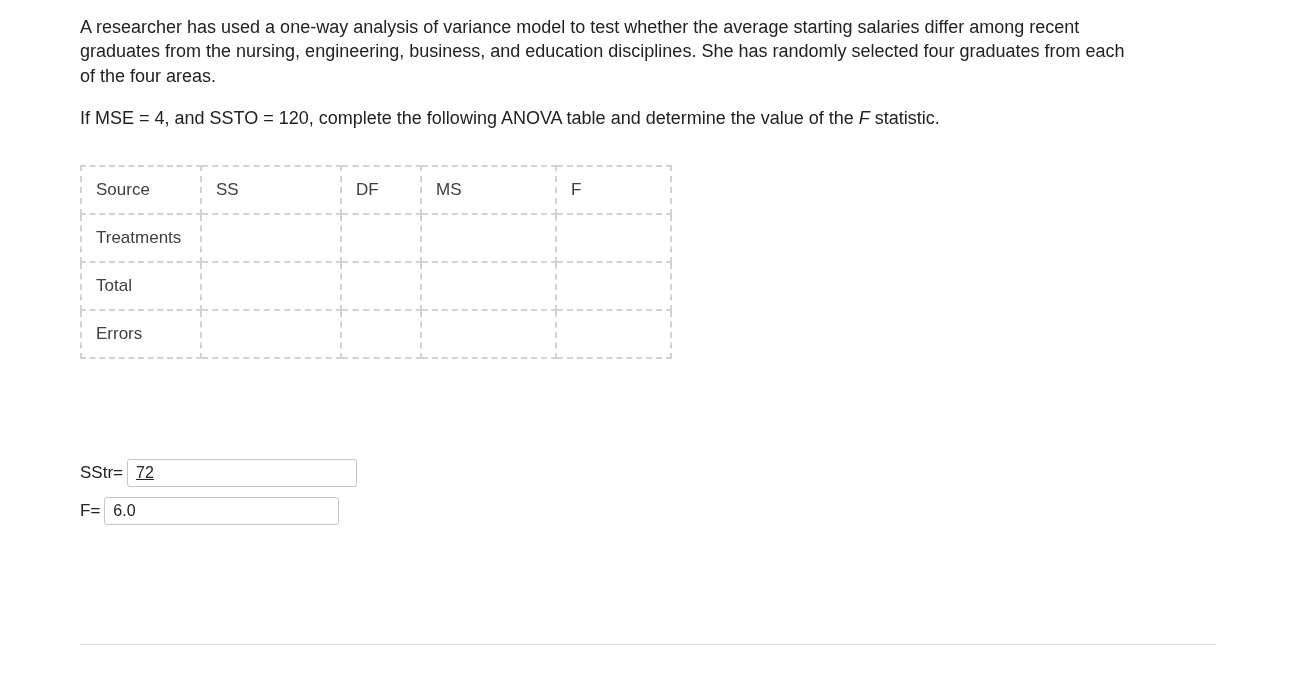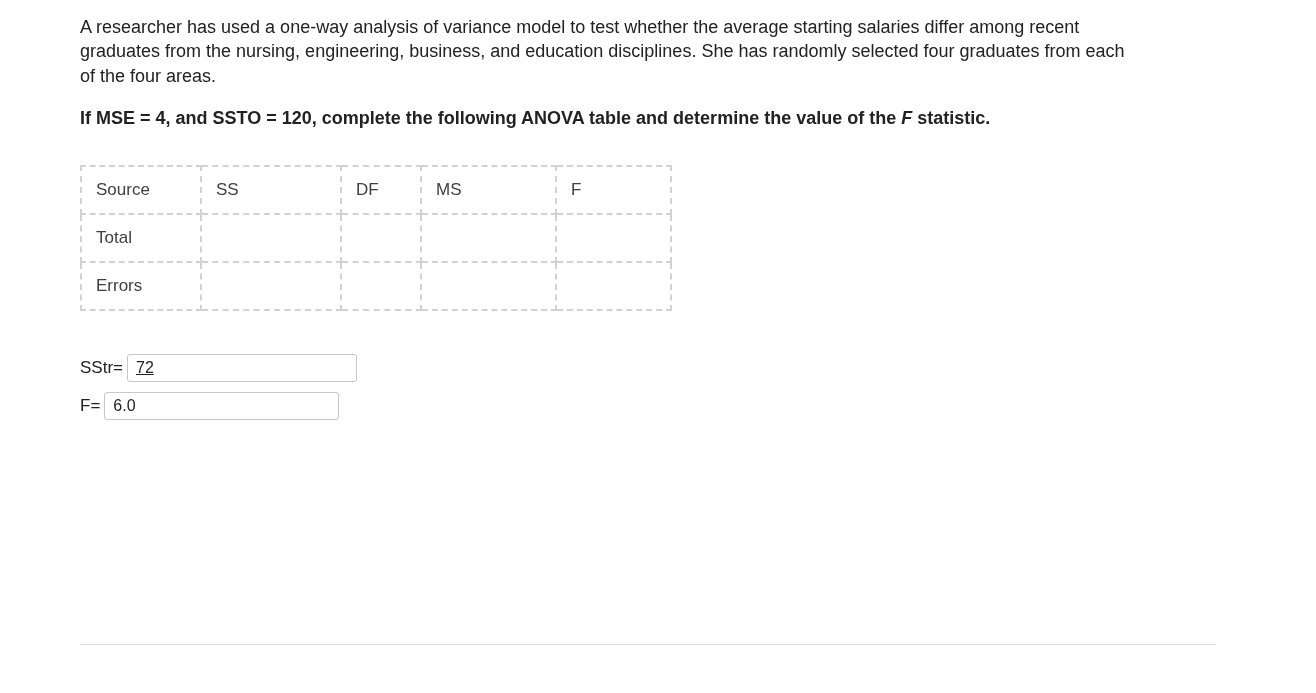--- a/index.html
+++ b/index.html
@@ -17,21 +17,20 @@
     padding: 15px 80px 4px 80px;
   }
   .prob {
     font-size: 18px;
     line-height: 1.35;
     max-width: 1060px;
     margin-top: 0;
   }
   .para2 {
     margin-top: 4px;
-    font-weight: bold;
   }
   .para2 .ital {
     font-style: italic;
   }
   .anova-wrap {
     margin-top: 35px;
   }
   table.anova {
     border-collapse: collapse;
   }
@@ -43,21 +42,21 @@
     vertical-align: middle;
     color: #404040;
   }
   table.anova td.src { width: 90px; }
   table.anova td.ss  { width: 110px; }
   table.anova td.df  { width: 50px; }
   table.anova td.ms  { width: 105px; }
   table.anova td.f   { width: 85px; }
 
   .answers {
-    margin-top: 43px;
+    margin-top: 100px;
     font-size: 17px;
   }
   .ans-row {
     display: flex;
     align-items: center;
     margin-bottom: 10px;
   }
   .ans-label {
     margin-right: 4px;
     white-space: nowrap;
@@ -100,20 +99,27 @@
     <table class="anova">
       <tbody>
           <tr>
         <td class="src">Source</td>
         <td class="ss">SS</td>
         <td class="df">DF</td>
         <td class="ms">MS</td>
         <td class="f">F</td>
       </tr>
       <tr>
+        <td class="src">Treatments</td>
+        <td class="ss"></td>
+        <td class="df"></td>
+        <td class="ms"></td>
+        <td class="f"></td>
+      </tr>
+      <tr>
         <td class="src">Total</td>
         <td class="ss"></td>
         <td class="df"></td>
         <td class="ms"></td>
         <td class="f"></td>
       </tr>
       <tr>
         <td class="src">Errors</td>
         <td class="ss"></td>
         <td class="df"></td>

